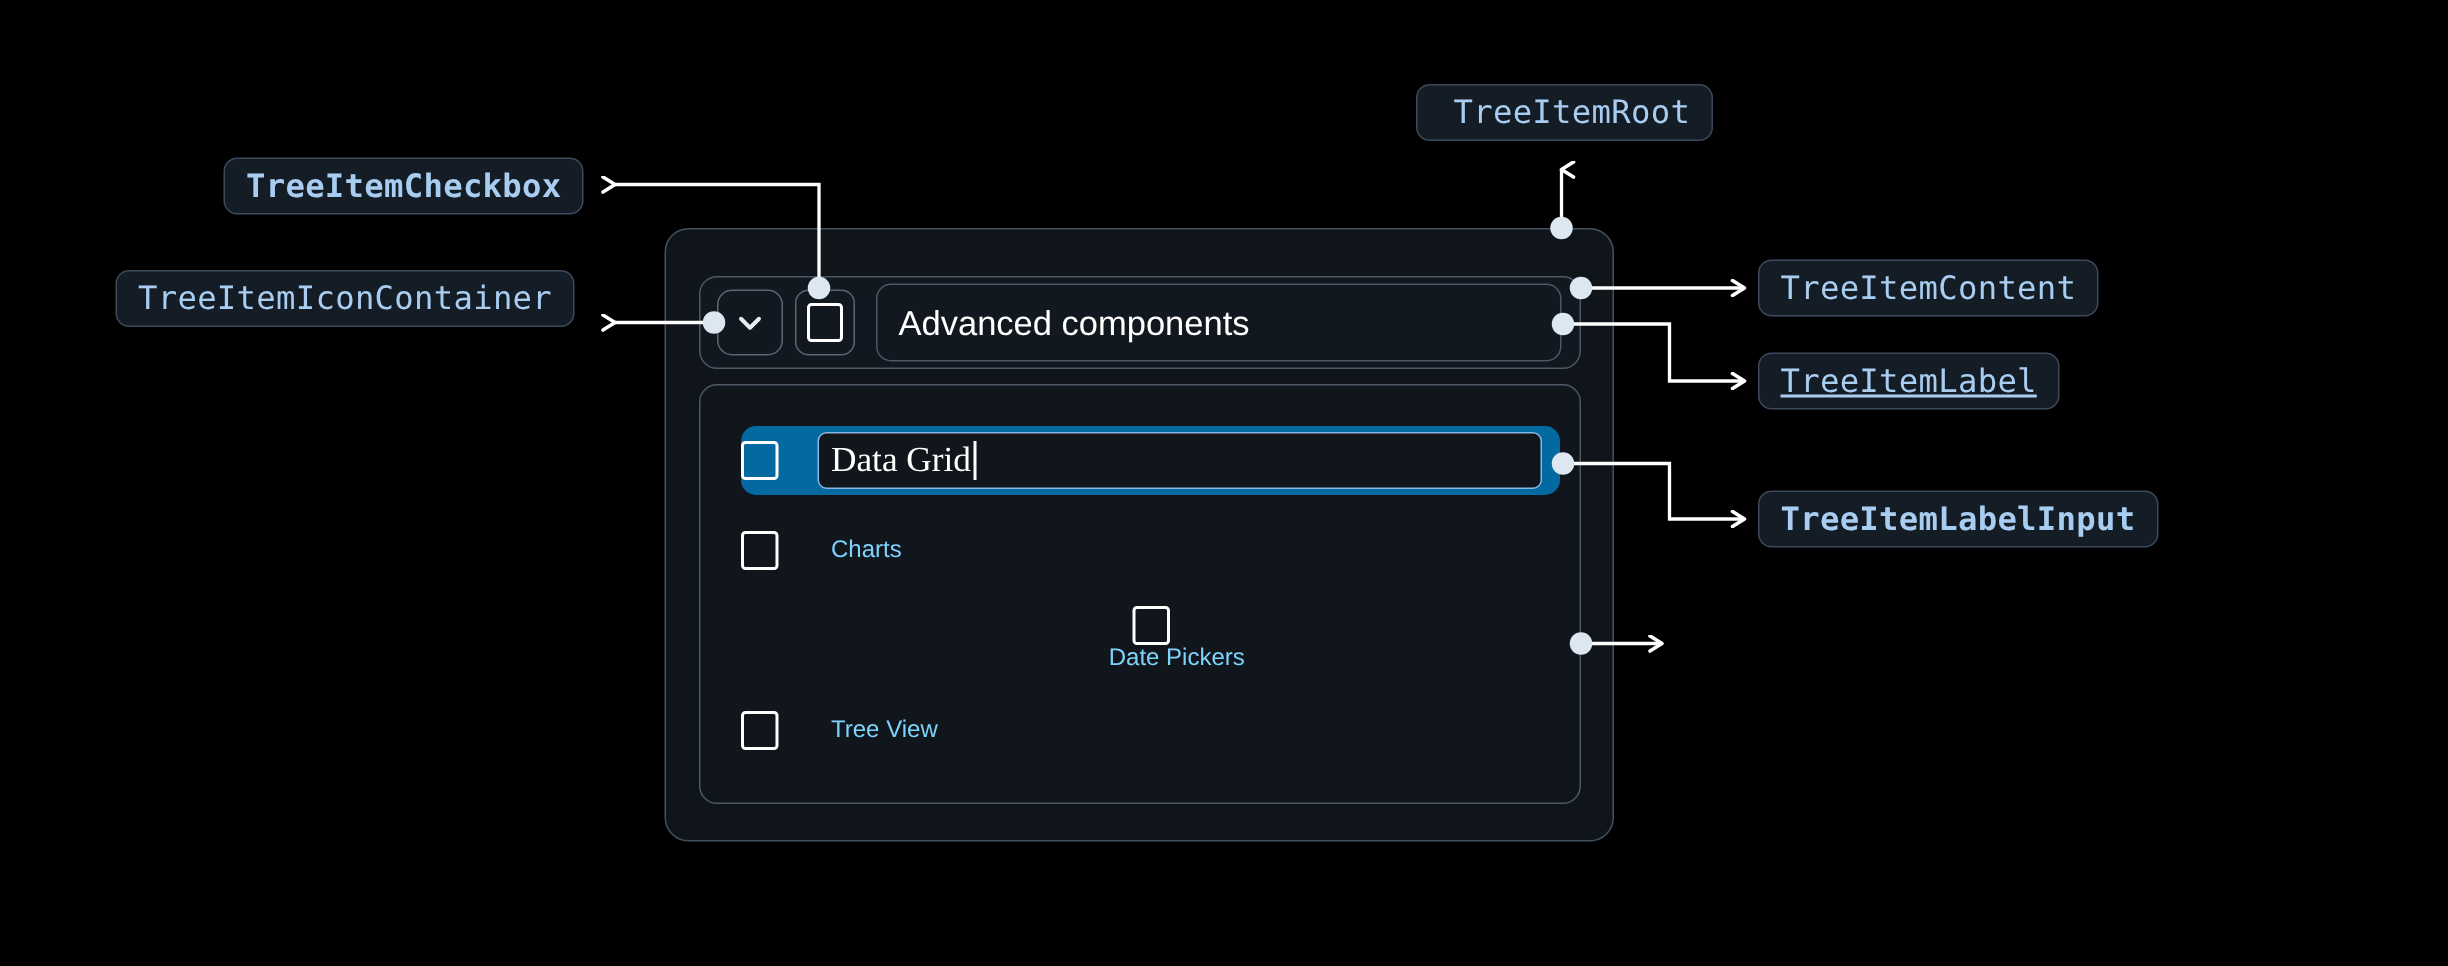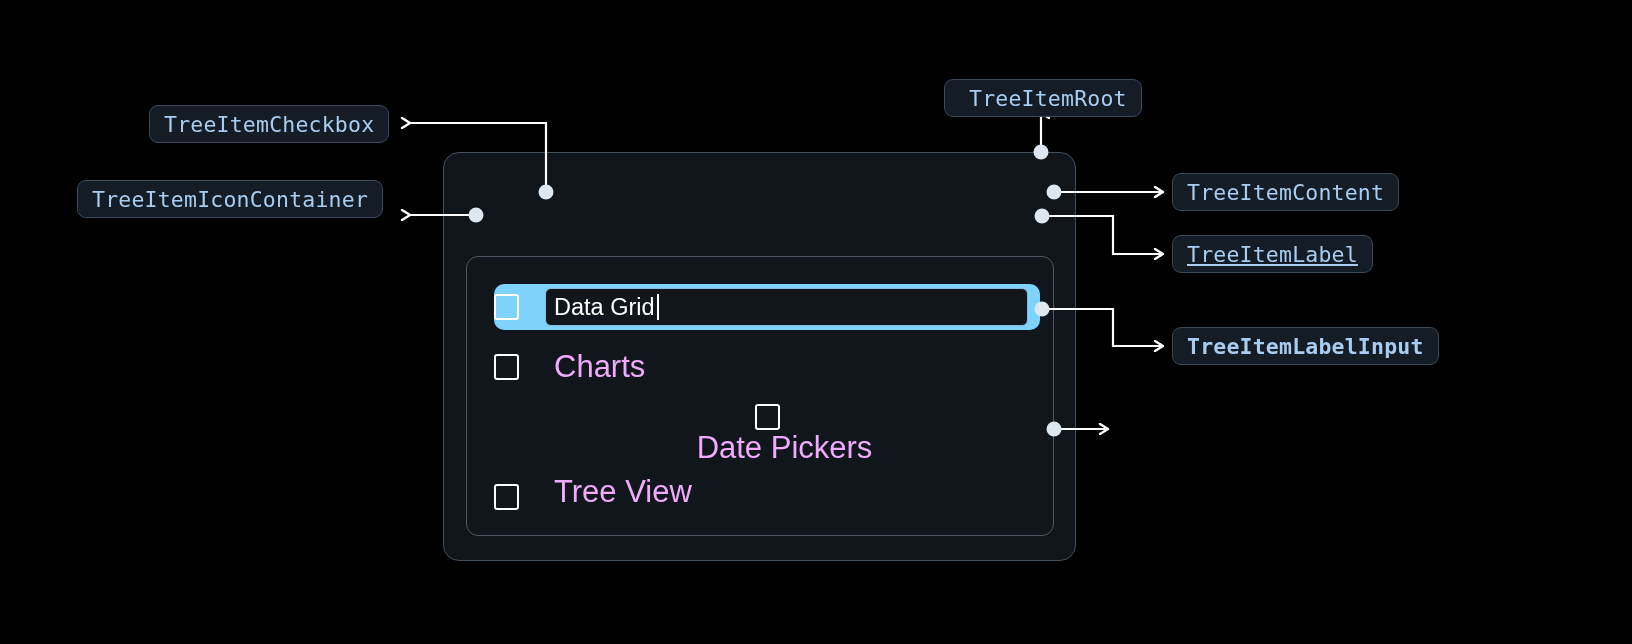--- a/index.html
+++ b/index.html
@@ -99,34 +99,34 @@
     border-radius:12px;
     z-index:12;
   }
 
   .tree-row{
     position:absolute;
     box-sizing:border-box;
     display:flex;align-items:center;
     border-radius:10px;
   }
-  .tree-row.selected{background:#7dd3fc;}
+  .tree-row.selected{background:#0369a1;font-family:Liberation Serif, serif;}
   .row-cb{
     box-sizing:border-box;
     width:25px;height:26px;
     border:2.5px solid #ffffff;
     border-radius:3px;
     background:transparent;
     flex:0 0 auto;
     margin-left:26px;
   }
   .row-label{
     margin-left:35px;
-    color:#f0abfc;
-    font-size:31px;
+    color:#7dd3fc;
+    font-size:16px;
     white-space:nowrap;
   }
   .row-input{
     box-sizing:border-box;
     margin-left:26px;
     flex:1 1 auto;
     height:38px;
     border:1.5px solid #8bb8e0;
     border-radius:6px;
     background:#11161c;
@@ -143,20 +143,33 @@
     margin-left:2px;
   }
 </style>
 </head>
 <body>
 
 <div id="stage">
 
   <div class="root-box" style="left:443px;top:152px;width:633px;height:409px;"></div>
 
+  <div class="content-box" style="left:466px;top:184px;width:588px;height:62px;">
+    <div class="icon-container" style="margin-left:11px;">
+      <svg class="chev" width="26" height="26" viewBox="0 0 26 26">
+        <path d="M7 10.5 L13 16.5 L19 10.5" fill="none" stroke="#e8eef5" stroke-width="2.6" stroke-linecap="round" stroke-linejoin="round"></path>
+      </svg>
+    </div>
+    <div class="cb-container">
+      <div class="cbox"></div>
+    </div>
+    <div class="label-box">
+      <span>Advanced components</span>
+    </div>
+  </div>
 
   <div class="group-box" style="left:466px;top:256px;width:588px;height:280px;">
 
     <div class="tree-row selected" style="left:27px;top:27px;width:546px;height:46px;">
       <div class="row-cb" style="margin-left:0;"></div>
       <div class="row-input">
         <span>Data Grid</span>
           <span class="caret"></span>
       </div>
     </div>
@@ -164,21 +177,21 @@
     <div class="tree-row" style="left:27px;top:87px;width:546px;height:46px;">
       <div class="row-cb" style="margin-left:0;"></div>
       <span class="row-label">Charts</span>
     </div>
 
     <div class="tree-row" style="left:27px;top:147px;width:546px;height:46px;flex-direction:column;">
       <div class="row-cb" style="margin-left:0;"></div>
       <span class="row-label">Date Pickers</span>
     </div>
 
-    <div class="tree-row" style="left:27px;top:207px;width:546px;height:46px;align-items:flex-end;">
+    <div class="tree-row" style="left:27px;top:207px;width:546px;height:46px;">
       <div class="row-cb" style="margin-left:0;"></div>
       <span class="row-label">Tree View</span>
     </div>
   </div>
 
   <svg id="wires" viewBox="0 0 1632 644" xmlns="http://www.w3.org/2000/svg">
     <defs>
       <marker id="arrR" markerWidth="12" markerHeight="12" refX="10" refY="6" orient="auto" markerUnits="userSpaceOnUse">
         <path d="M2,1 L10,6 L2,11" fill="none" stroke="#ffffff" stroke-width="2.4" stroke-linecap="round" stroke-linejoin="round"></path>
       </marker>
@@ -211,29 +224,29 @@
       <circle cx="546" cy="192" r="7.5"></circle>
       <circle cx="476" cy="215" r="7.5"></circle>
       <circle cx="1041" cy="152" r="7.5"></circle>
       <circle cx="1054" cy="192" r="7.5"></circle>
       <circle cx="1042" cy="216" r="7.5"></circle>
       <circle cx="1042" cy="309" r="7.5"></circle>
       <circle cx="1054" cy="429" r="7.5"></circle>
     </g>
   </svg>
 
-  <div class="badge" style="left:149px;top:105px;">
+  <div class="badge" style="left:149px;top:105px;font-weight:bold;">
     <span>TreeItemCheckbox</span>
   </div>
 
   <div class="badge" style="left:77px;top:180px;">
     <span>TreeItemIconContainer</span>
   </div>
 
-  <div class="badge" style="left:944px;top:79px;padding-left:24px;">
+  <div class="badge" style="left:944px;top:56px;padding-left:24px;">
     <span>TreeItemRoot</span>
   </div>
 
   <div class="badge" style="left:1172px;top:173px;">
     <span>TreeItemContent</span>
   </div>
 
   <div class="badge" style="left:1172px;top:235px;text-decoration:underline;">
     <span>TreeItemLabel</span>
   </div>

